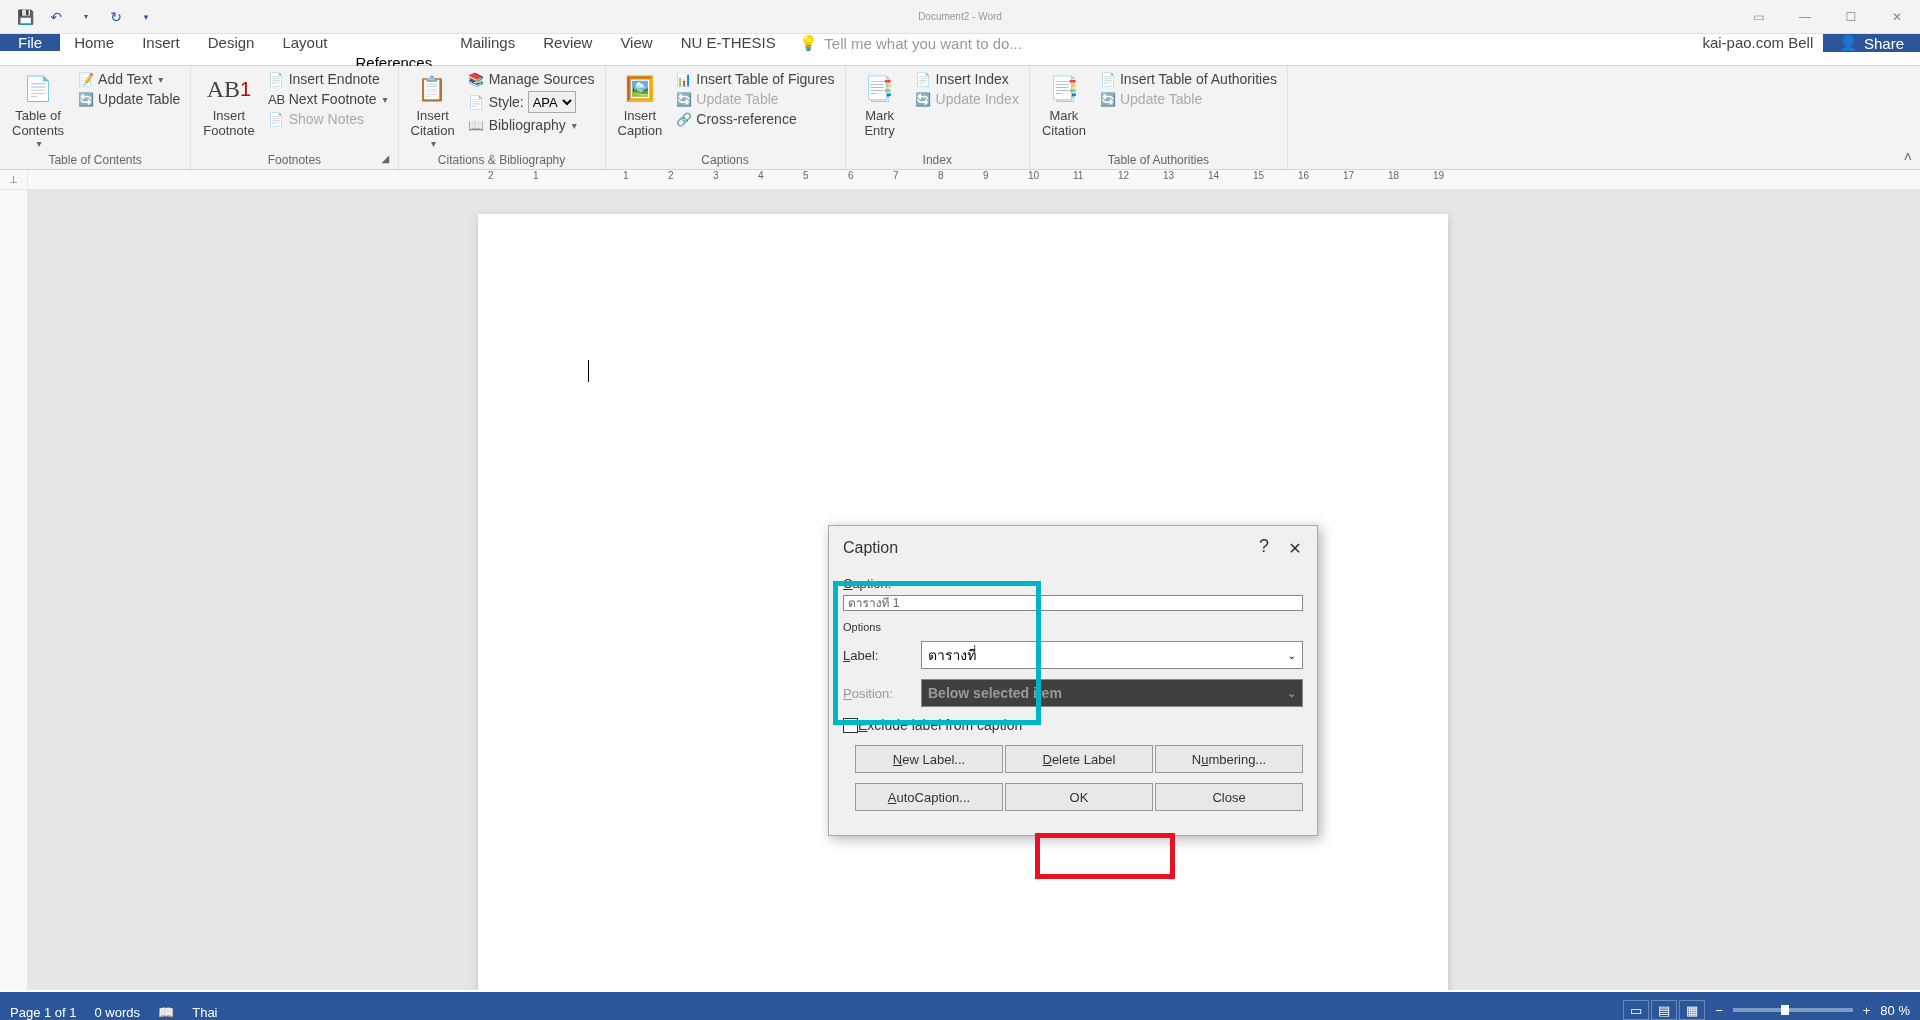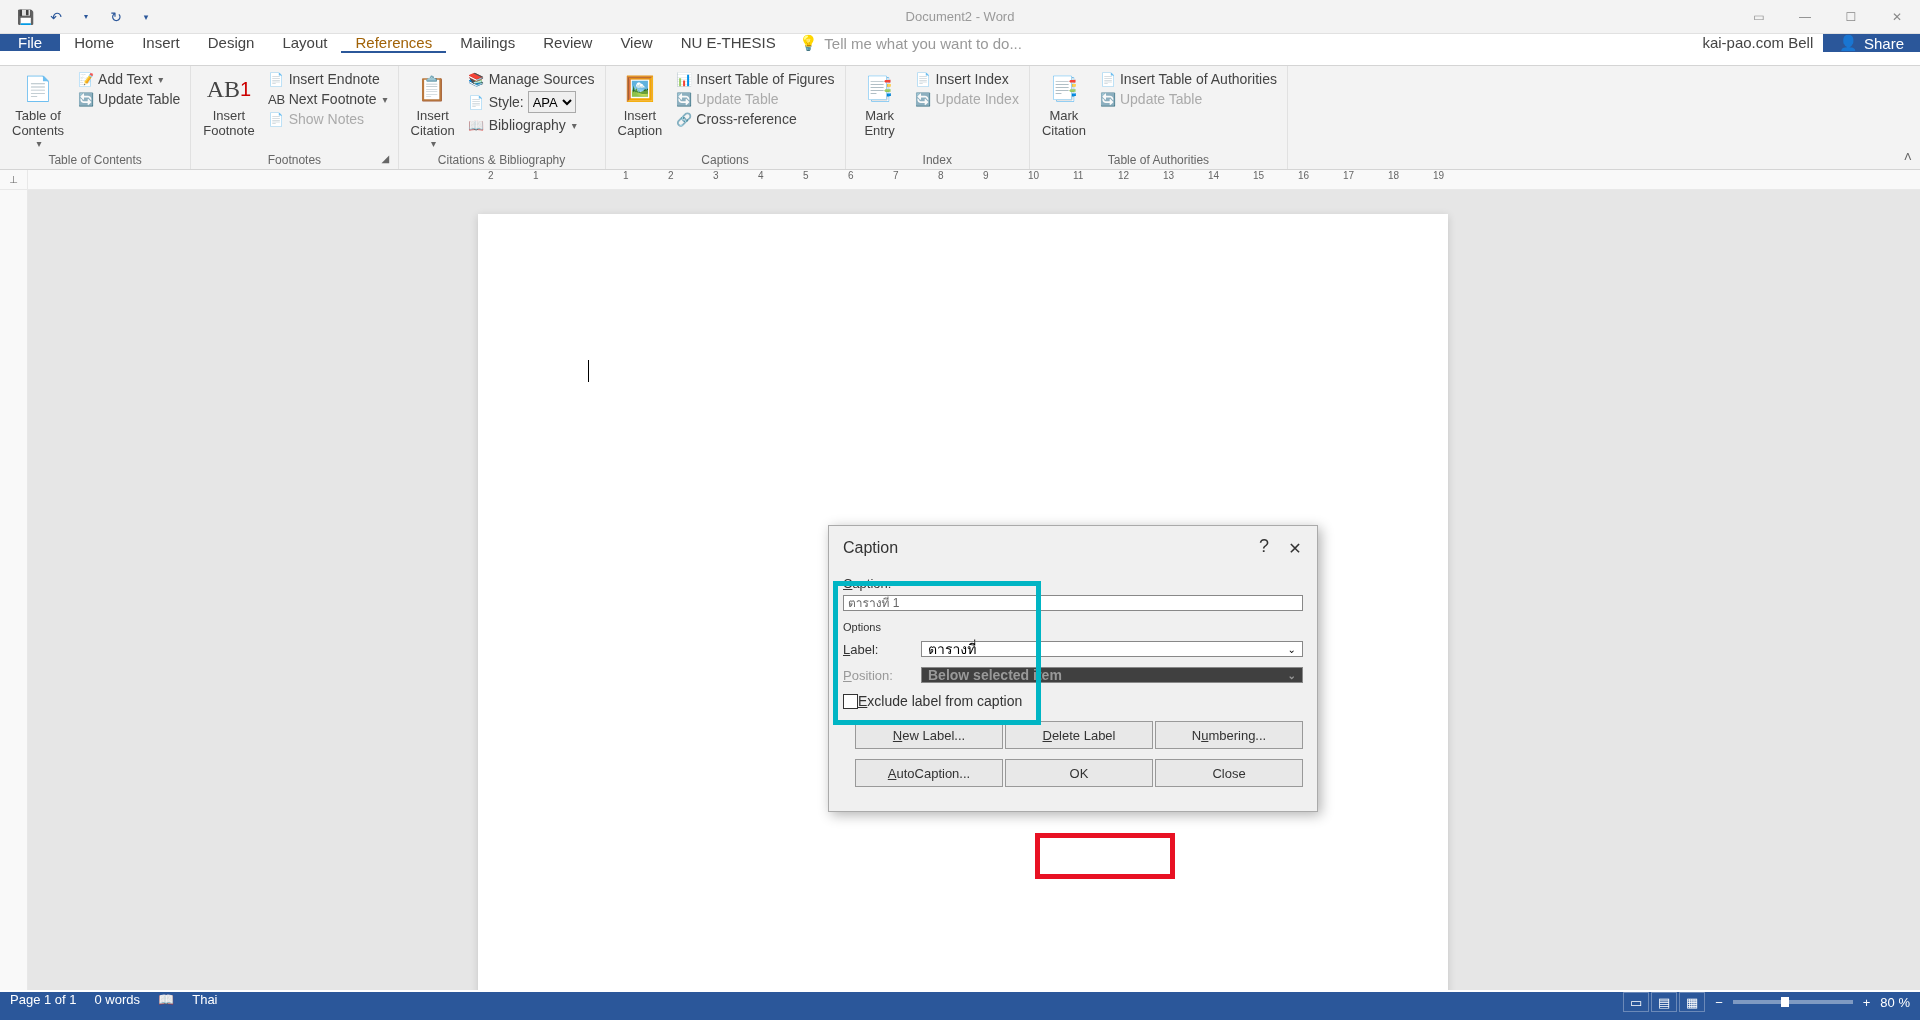--- a/index.html
+++ b/index.html
@@ -2,29 +2,29 @@
 <html><head>
 <meta charset="utf-8">
 <style>
 * { box-sizing: border-box; margin: 0; padding: 0; font-family: "Segoe UI", Tahoma, sans-serif; }
 body { background: #fff; width: 1920px; height: 1020px; overflow: hidden; position: relative; }
 
 
 .titlebar { height: 34px; background: #f3f3f3; display: flex; align-items: center; position: relative; border-bottom: 1px solid #e1e1e1; }
 .qat { display: flex; align-items: center; padding-left: 15px; gap: 8px; }
 .qat-item { width: 22px; height: 22px; display: flex; align-items: center; justify-content: center; color: #2b579a; font-size: 14px; }
-.doc-title { position: absolute; left: 50%; transform: translateX(-50%); color: #999; font-size: 13px; }
+.doc-title { position: absolute; left: 50%; transform: translateX(-50%); color: #999; font-size: 10px; }
 .win-controls { position: absolute; right: 0; display: flex; }
 .win-btn { width: 46px; height: 30px; display: flex; align-items: center; justify-content: center; color: #888; font-size: 12px; }
 
 
 .ribbon-tabs { height: 32px; background: #fff; display: flex; align-items: flex-start; border-bottom: 1px solid #d4d4d4; }
 .tab { padding: 0 14px; display: flex; align-items: center; font-size: 15px; color: #444; cursor: pointer; }
 .tab.file { background: #2b579a; color: #fff; padding: 0 18px; }
-.tab.active { border-bottom: 2px solid #2b579a; color: #a16207; }
+.tab.active { border-bottom: 2px solid #2b579a; color: #000000; margin-top: 20px; }
 .tell-me { display: flex; align-items: center; color: #999; font-size: 15px; margin-left: 10px; gap: 6px; }
 .account { margin-left: auto; padding-right: 10px; color: #444; font-size: 15px; display: flex; align-items: center; }
 .share-btn { background: #2b579a; color: #fff; padding: 0 16px; display: flex; align-items: center; gap: 6px; font-size: 15px; }
 
 
 .ribbon { height: 104px; background: #f3f3f3; display: flex; border-bottom: 1px solid #d4d4d4; position: relative; }
 .group { border-right: 1px solid #e1e1e1; display: flex; flex-direction: column; padding: 4px 6px 0; position: relative; }
 .group-label { text-align: center; font-size: 12px; color: #666; padding: 2px 0; margin-top: auto; }
 .group-content { display: flex; gap: 4px; flex: 1; }
 .big-btn { display: flex; flex-direction: column; align-items: center; justify-content: flex-start; padding: 2px 6px; font-size: 13px; color: #444; text-align: center; min-width: 56px; }
@@ -44,40 +44,40 @@
 .ruler-mark { width: 45px; text-align: left; }
 
 
 .doc-area { display: flex; height: 800px; background: #e6e6e6; }
 .v-ruler { width: 28px; background: #f9f9f9; border-right: 1px solid #e8e8e8; }
 .page-container { flex: 1; position: relative; overflow: hidden; }
 .page { position: absolute; left: 450px; top: 24px; width: 970px; height: 1300px; background: #fff; box-shadow: 0 2px 8px rgba(0,0,0,0.15); }
 .cursor-line { position: absolute; left: 560px; top: 170px; width: 1px; height: 22px; background: #000; }
 
 
-.statusbar { position: absolute; bottom: 0; left: 0; right: 0; height: 28px; background: #2b579a; color: #fff; display: flex; align-items: flex-start; font-size: 13px; padding: 0 10px; }
+.statusbar { position: absolute; bottom: 0; left: 0; right: 0; height: 28px; background: #2b579a; color: #fff; display: flex; align-items: flex-end; font-size: 13px; padding: 0 10px; }
 .status-item { margin-right: 18px; }
 .status-right { margin-left: auto; display: flex; align-items: center; gap: 10px; }
 .view-btns { display: flex; gap: 2px; }
 .view-btn { width: 26px; height: 20px; display: flex; align-items: center; justify-content: center; border: 1px solid rgba(255,255,255,0.3); }
 .zoom-slider { width: 120px; height: 4px; background: rgba(255,255,255,0.4); position: relative; }
 .zoom-thumb { position: absolute; left: 48px; top: -3px; width: 8px; height: 10px; background: #fff; }
 
 
 .dialog { position: absolute; left: 800px; top: 335px; width: 490px; background: #f0f0f0; border: 1px solid #aaa; box-shadow: 3px 3px 12px rgba(0,0,0,0.3); }
 .dialog-title { height: 44px; display: flex; align-items: center; padding: 0 14px; font-size: 16px; color: #333; position: relative; }
 .dialog-close { position: absolute; right: 10px; top: 10px; width: 24px; height: 24px; display: flex; align-items: center; justify-content: center; font-size: 16px; color: #333; }
 .dialog-help { position: absolute; right: 48px; top: 10px; font-size: 18px; color: #333; }
 .dialog-body { padding: 6px 14px 14px; }
 .dlg-label { font-size: 13px; color: #333; margin-bottom: 2px; }
 .dlg-input { width: 100%; height: 16px; border: 1px solid #888; background: #fff; font-size: 12px; padding: 0 4px; color: #666; }
 .dlg-section { font-size: 11px; color: #333; margin: 10px 0 8px; }
 .dlg-row { display: flex; align-items: center; margin-bottom: 10px; }
 .dlg-row-label { width: 78px; font-size: 13px; color: #333; }
-.dlg-select { flex: 1; height: 16px; border: 1px solid #888; background: #fff; font-size: 14px; padding: 0 6px; display: flex; align-items: center; justify-content: space-between; }
+.dlg-select { flex: 1; height: 28px; border: 1px solid #888; background: #fff; font-size: 14px; padding: 0 6px; display: flex; align-items: center; justify-content: space-between; }
 .dlg-select.disabled { background: #404040; color: #999; font-weight: bold; }
 .dlg-check-row { display: flex; align-items: center; gap: 0; margin-bottom: 12px; font-size: 14px; color: #333; }
 .dlg-checkbox { width: 15px; height: 15px; border: 1px solid #333; background: #fff; }
 .dlg-btns { display: flex; gap: 2px; margin-bottom: 10px; padding-left: 12px; }
 .dlg-btn { flex: 1; height: 28px; border: 1px solid #999; background: #e8e8e8; font-size: 13px; color: #333; display: flex; align-items: center; justify-content: center; cursor: pointer; }
 
 .highlight-teal { position: absolute; border: 5px solid #00b5c4; pointer-events: none; }
 .highlight-red { position: absolute; border: 5px solid #e81123; pointer-events: none; }
 
 .dropdown-arrow { font-size: 10px; color: #666; margin-left: 2px; }

